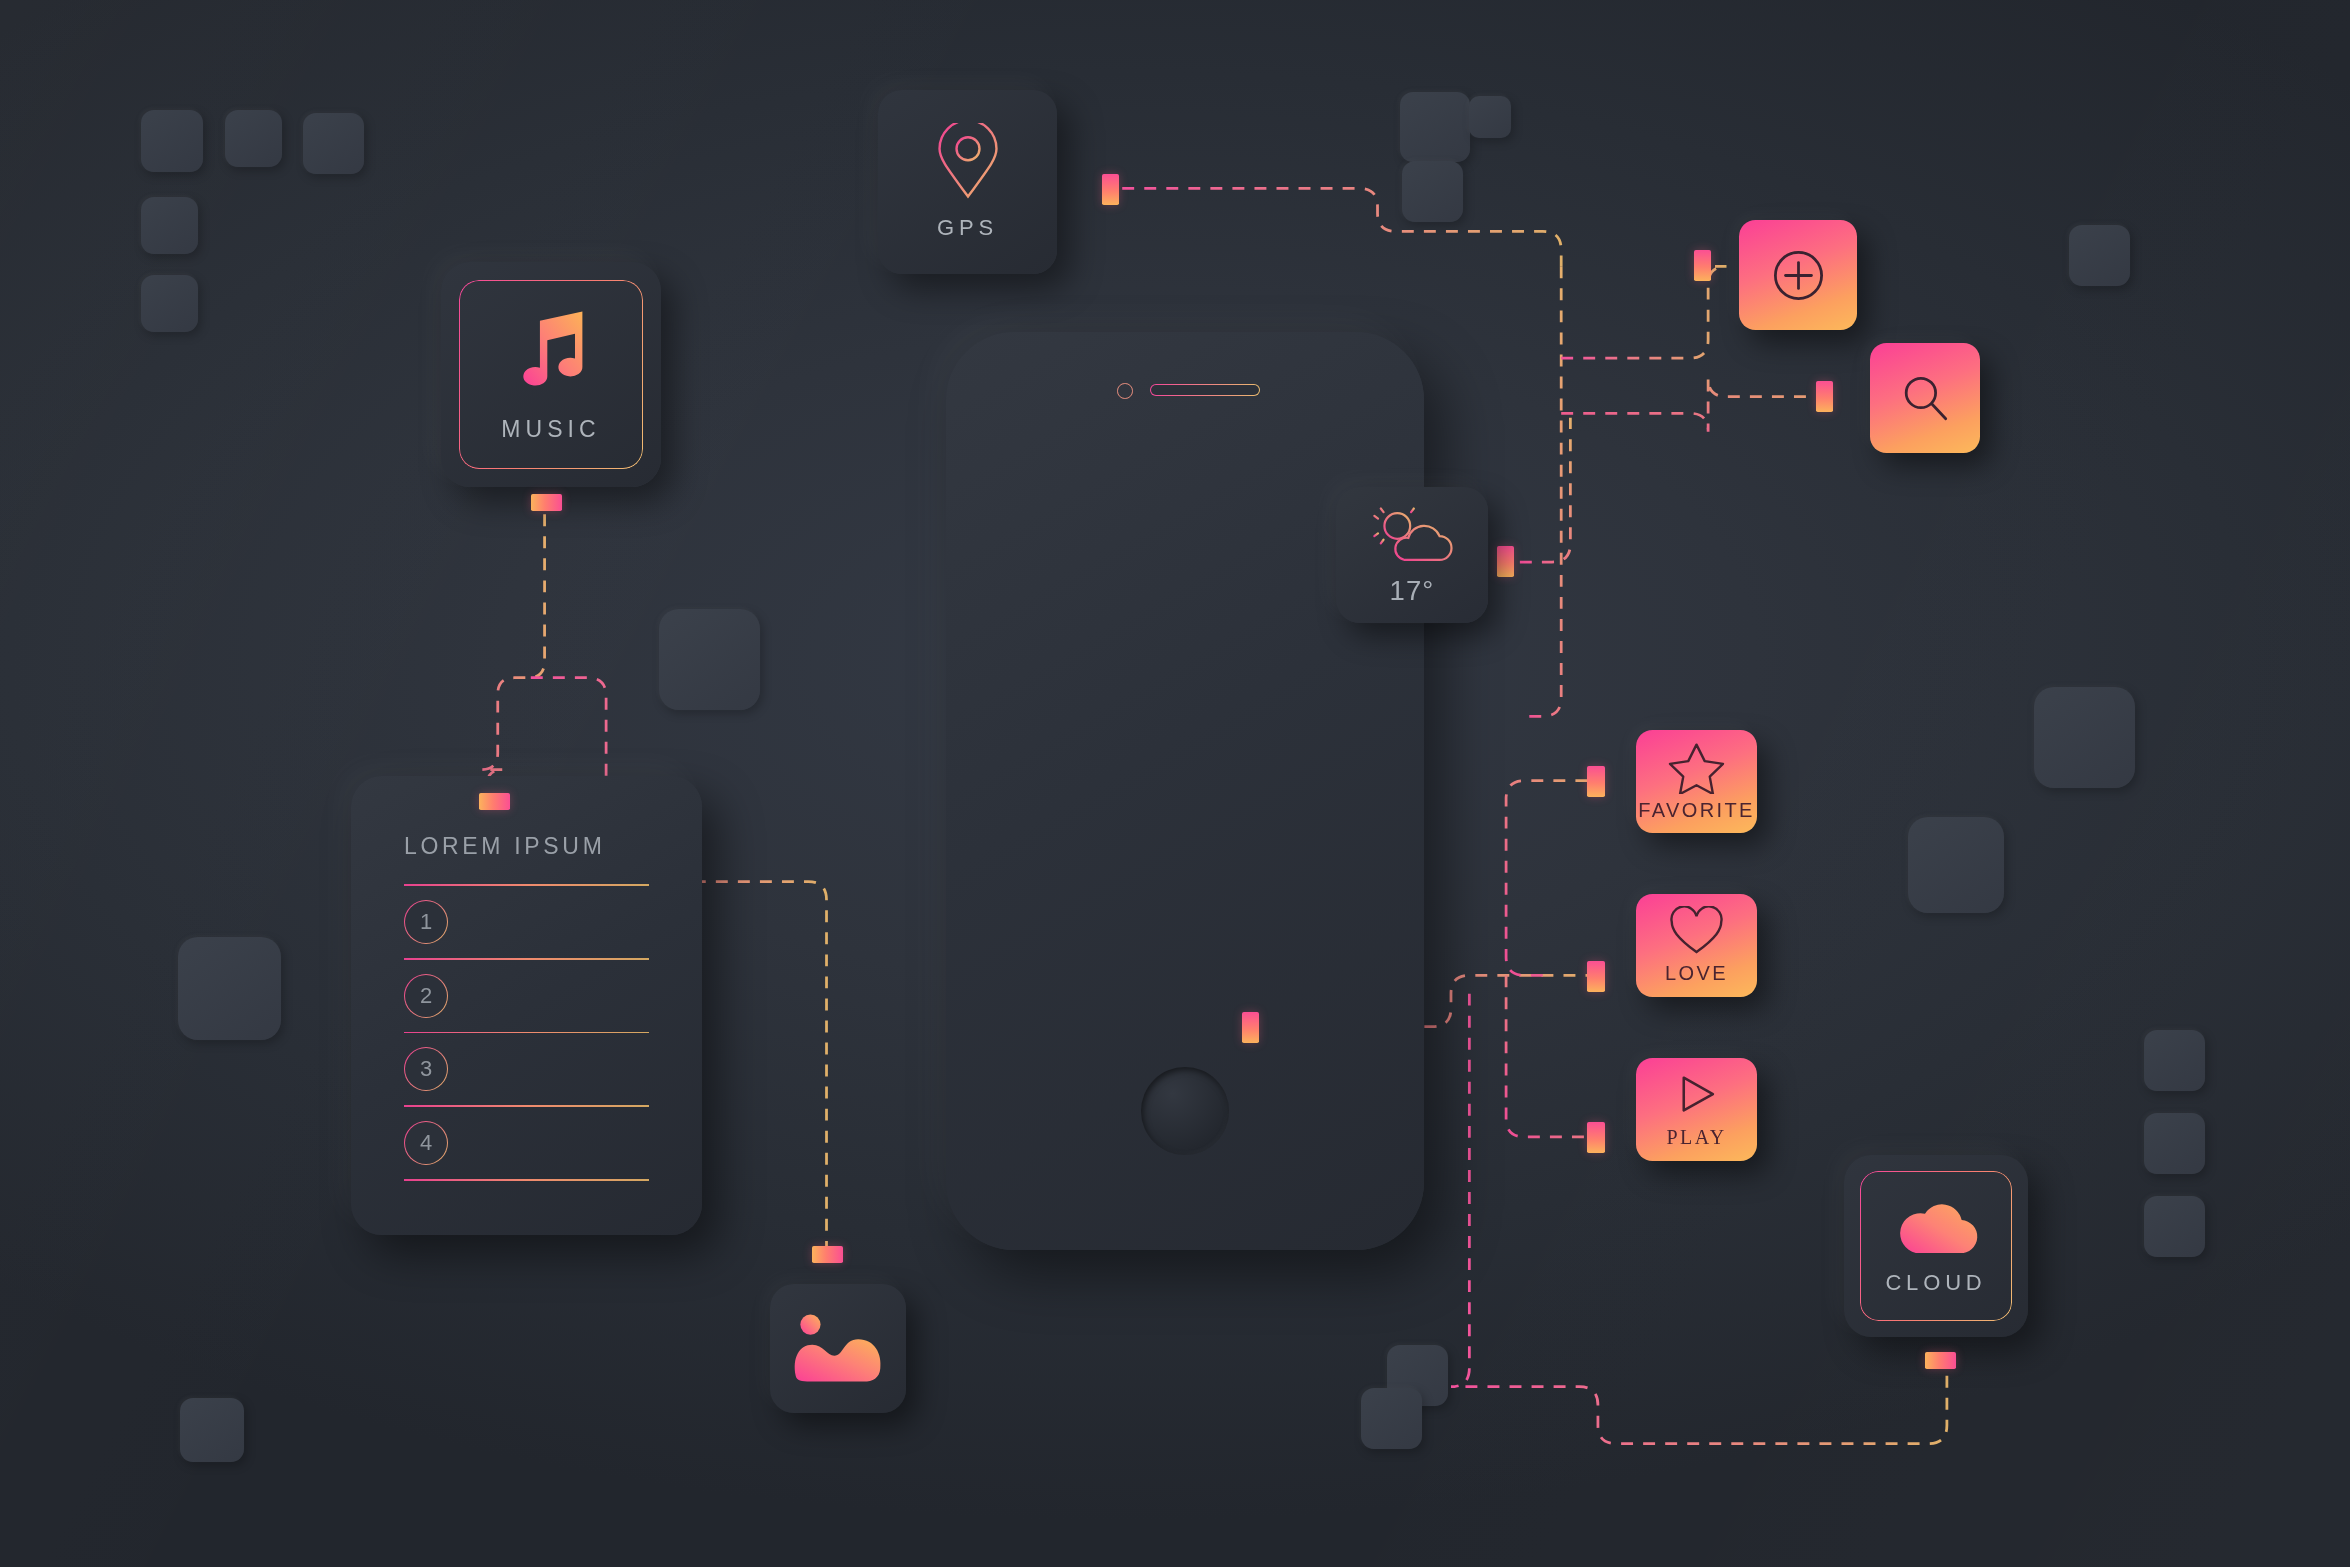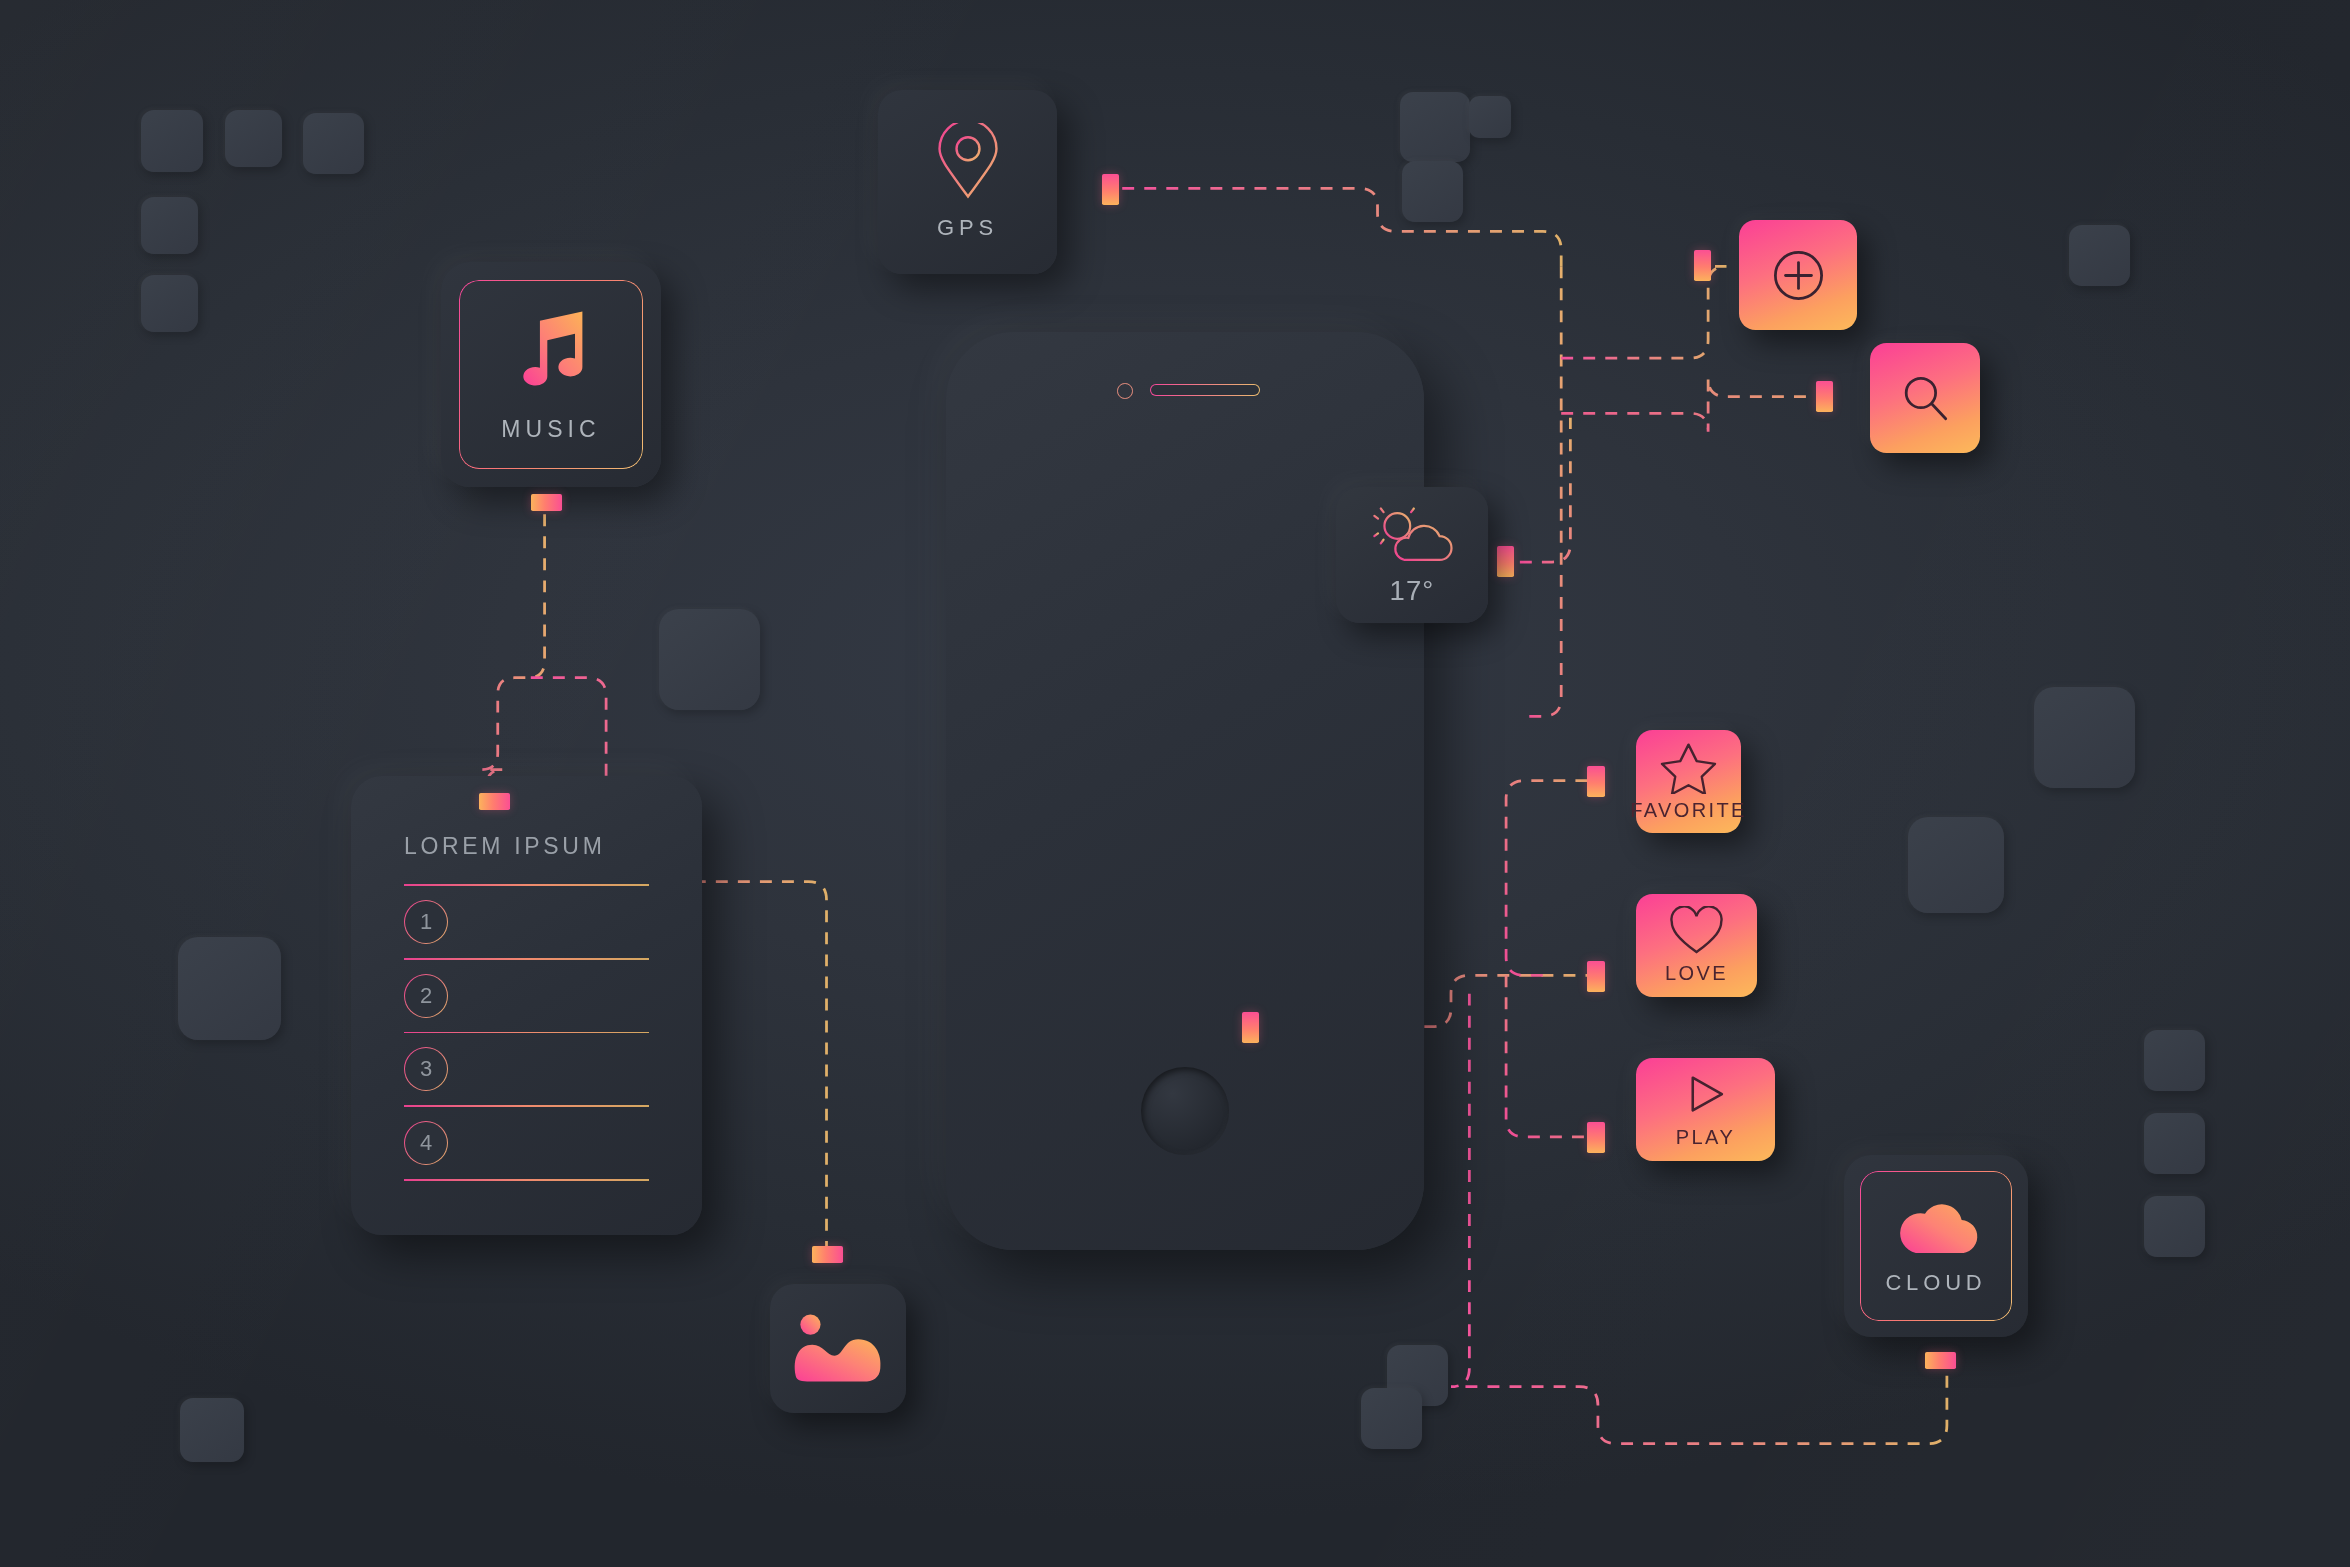--- a/index.html
+++ b/index.html
@@ -367,39 +367,39 @@
     <span>
       <svg width="57" height="57" viewBox="0 0 62 62">
         <g fill="none" stroke="#3a2230" stroke-width="3" stroke-linecap="round">
           <circle cx="26" cy="25" r="16"></circle>
           <path d="M38 37 L53 53"></path>
         </g>
       </svg>
     </span>
   </div>
 
-  <div class="tile" style="left:1636px;top:730px;width:105px;height:103px;">
+  <div class="tile" style="left:1636px;top:730px;width:121px;height:103px;">
     <span>
       <svg width="57" height="53" viewBox="0 0 62 58">
         <path d="M31 4 L40 22 L60 25 L45.5 39 L49 58 L31 48.5 L13 58 L16.5 39 L2 25 L22 22 Z" fill="none" stroke="#46222f" stroke-width="2.6" stroke-linejoin="round"></path>
       </svg>
     </span>
     <div class="tlabel">Favorite</div>
   </div>
 
   <div class="tile" style="left:1636px;top:894px;width:121px;height:103px;">
     <span>
       <svg width="55" height="50" viewBox="0 0 60 54">
         <path d="M30 50 C8 34 3 25 3 17 A13 13 0 0 1 30 11 A13 13 0 0 1 57 17 C57 25 52 34 30 50 Z" fill="none" stroke="#46222f" stroke-width="2.6"></path>
       </svg>
     </span>
     <div class="tlabel">Love</div>
   </div>
 
-  <div class="tile" style="left:1636px;top:1058px;width:139px;height:103px;">
+  <div class="tile" style="left:1636px;top:1058px;width:121px;height:103px;font-family:Liberation Serif, serif;">
     <span>
       <svg width="51" height="50" viewBox="0 0 56 54">
         <path d="M14 8 L46 26 L14 44 Z" fill="none" stroke="#46222f" stroke-width="2.8" stroke-linejoin="round"></path>
       </svg>
     </span>
     <div class="tlabel">Play</div>
   </div>
 
 </div>
 

